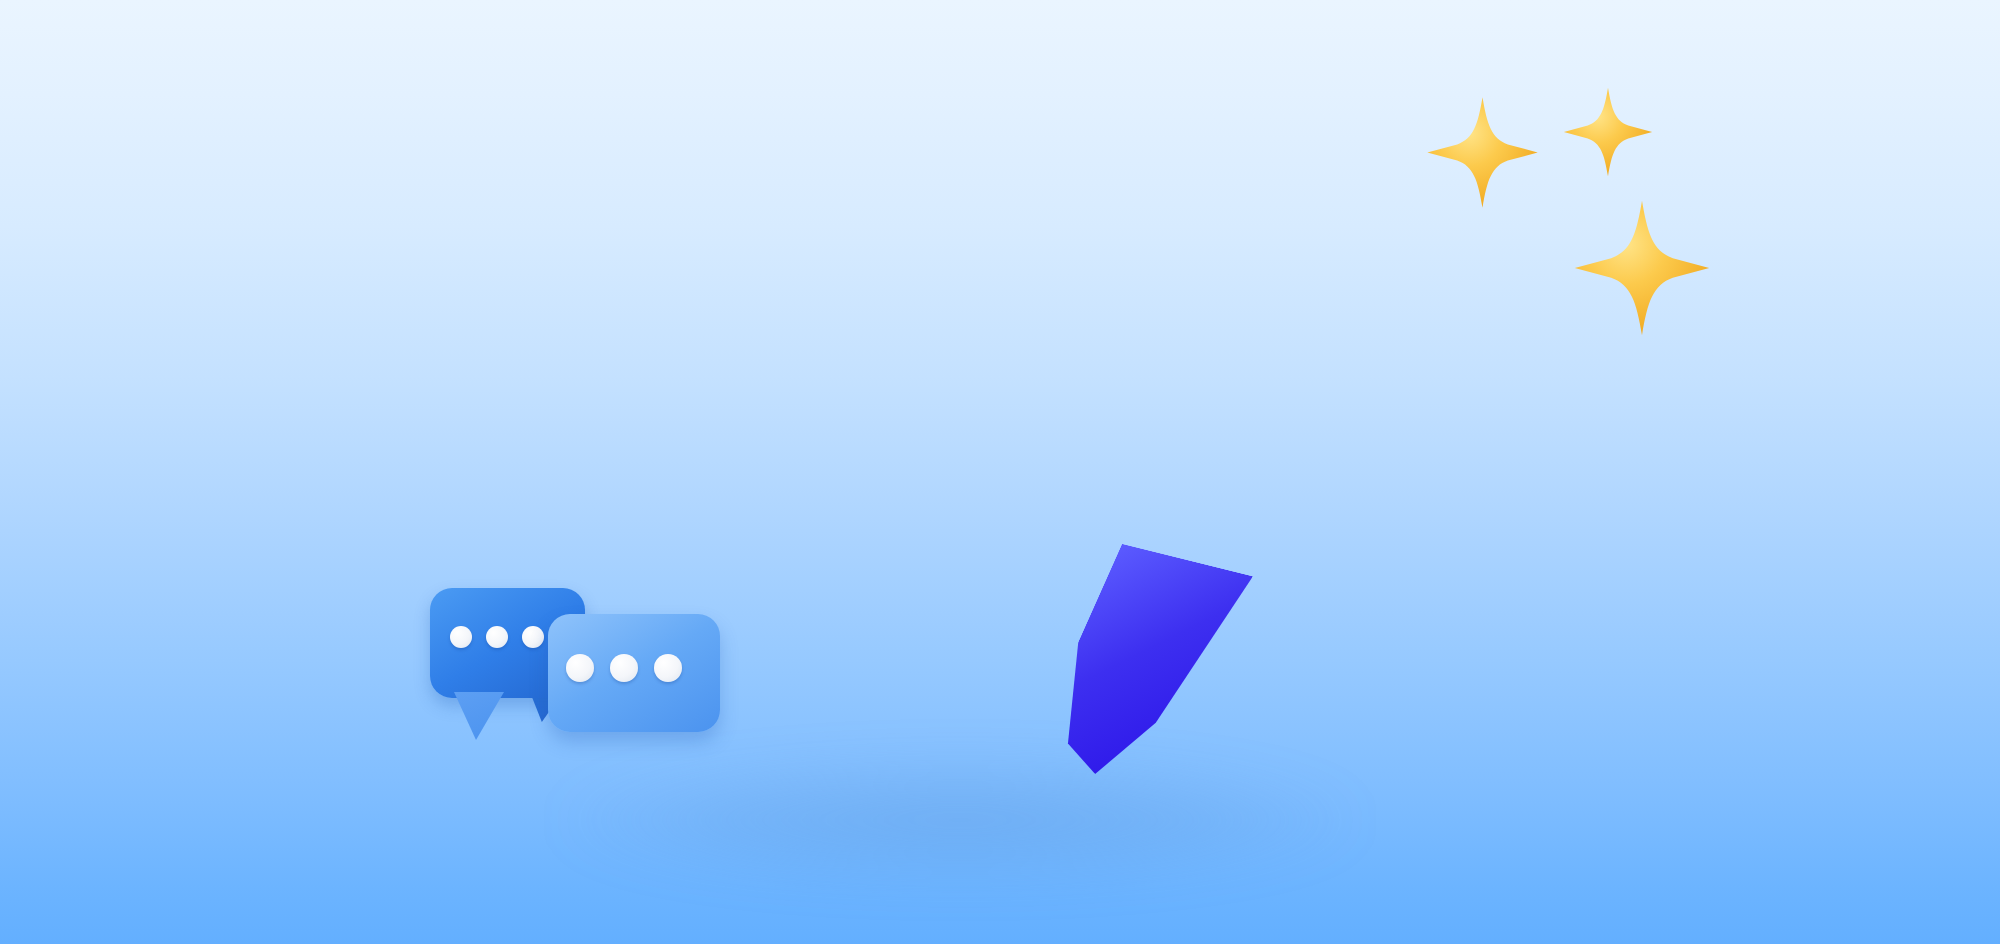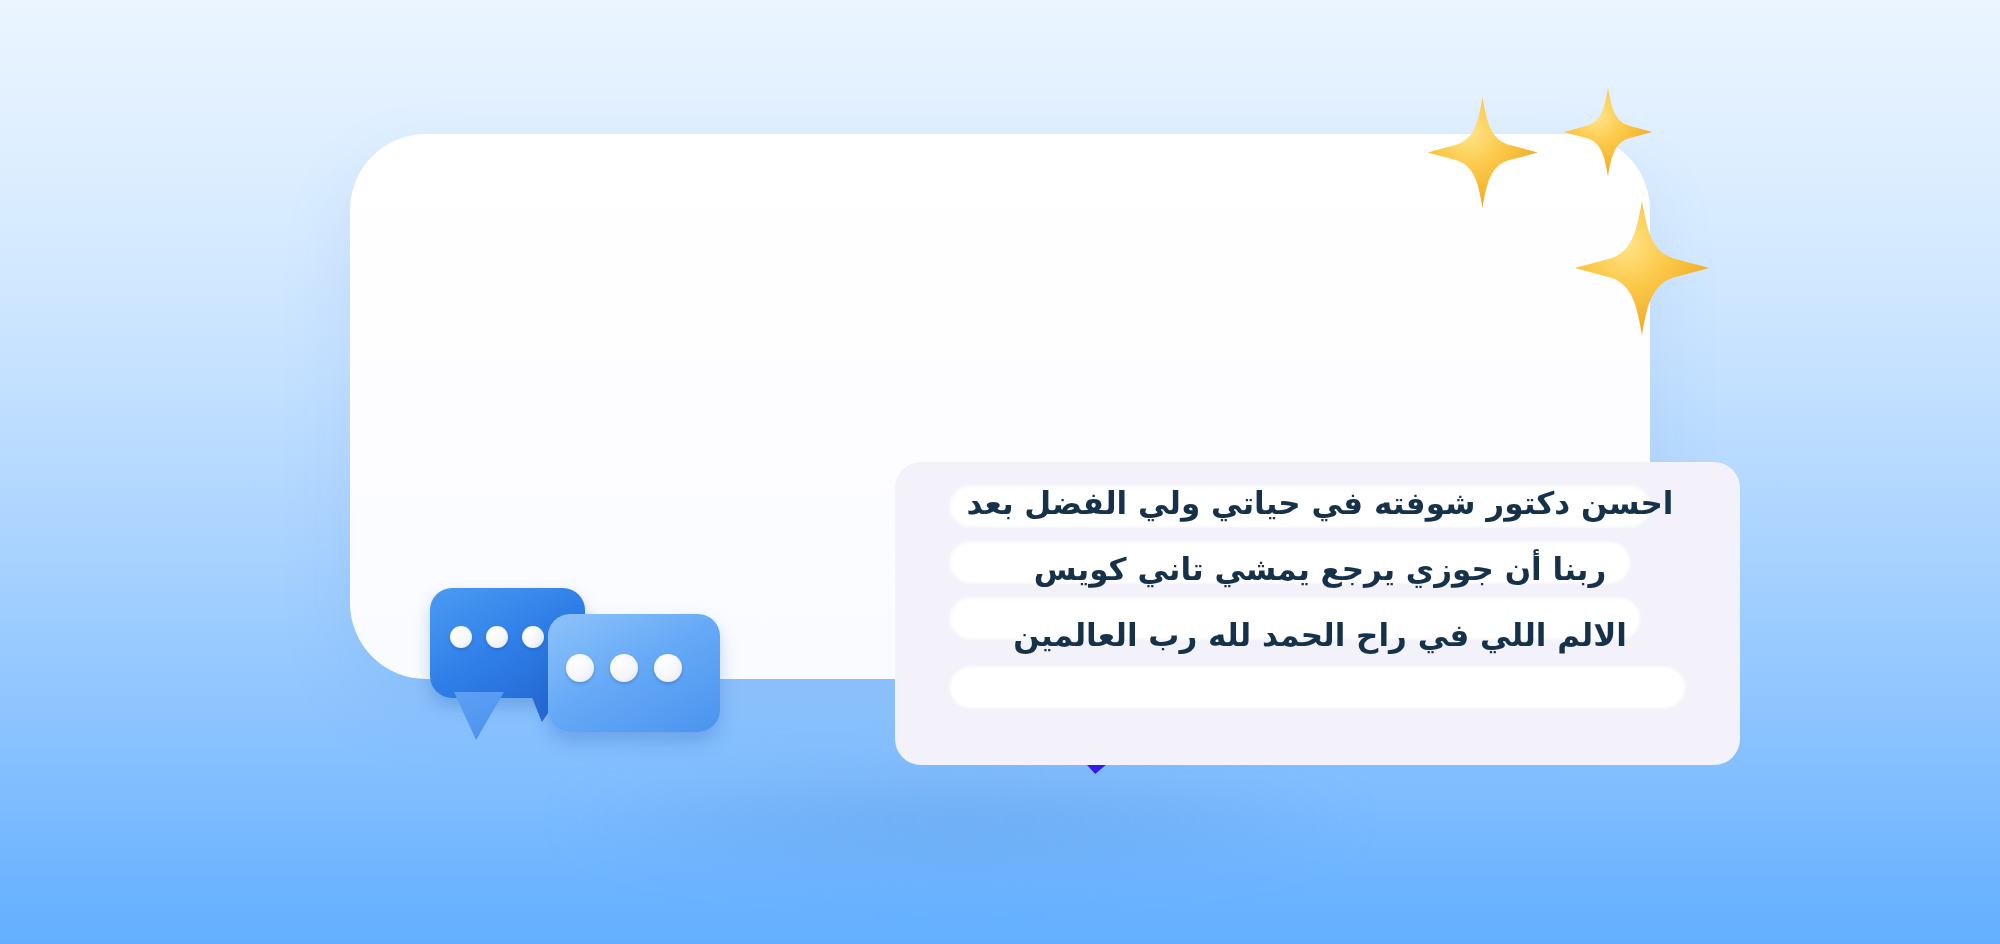--- a/index.html
+++ b/index.html
@@ -190,35 +190,20 @@
 </style>
 </head>
 <body>
 
 <div id="stage">
 
   <div class="card-shadow"></div>
 
   <div class="tail"></div>
 
-  <div class="card">
-
-    <div class="panel"></div>
-
-    <div class="skeleton sk1"></div>
-    <div class="skeleton sk2"></div>
-    <div class="skeleton sk3"></div>
-    <div class="skeleton sk4"></div>
-
-    <div class="quote">
-      <span class="line">احسن دكتور شوفته في حياتي ولي الفضل بعد</span>
-      <span class="line">ربنا أن جوزي يرجع يمشي تاني كويس</span>
-      <span class="line">الالم اللي في راح الحمد لله رب العالمين</span>
-    </div>
-  </div>
 
   <svg class="sparkle" style="left:1425px; top:95px;" width="115" height="115" viewBox="0 0 100 100">
     <defs>
       <radialGradient id="spg1" cx="38%" cy="32%" r="72%">
         <stop offset="0%" stop-color="#ffe488"></stop>
         <stop offset="42%" stop-color="#fcca4c"></stop>
         <stop offset="100%" stop-color="#f0a81f"></stop>
       </radialGradient>
     </defs>
     <path fill="url(#spg1)" d="M50 2 C54 26 58 38 72 43 L98 50 L72 57 C58 62 54 74 50 98 C46 74 42 62 28 57 L2 50 L28 43 C42 38 46 26 50 2 Z"></path>

